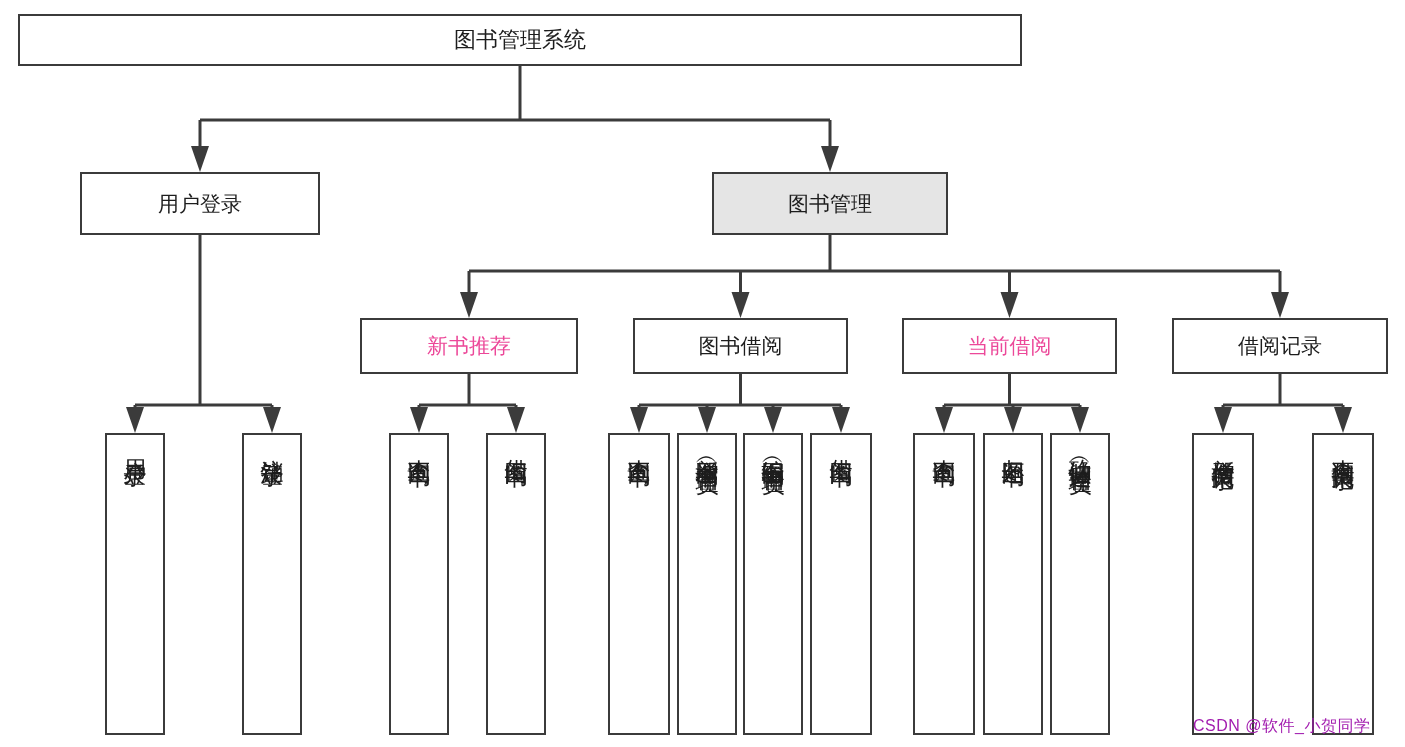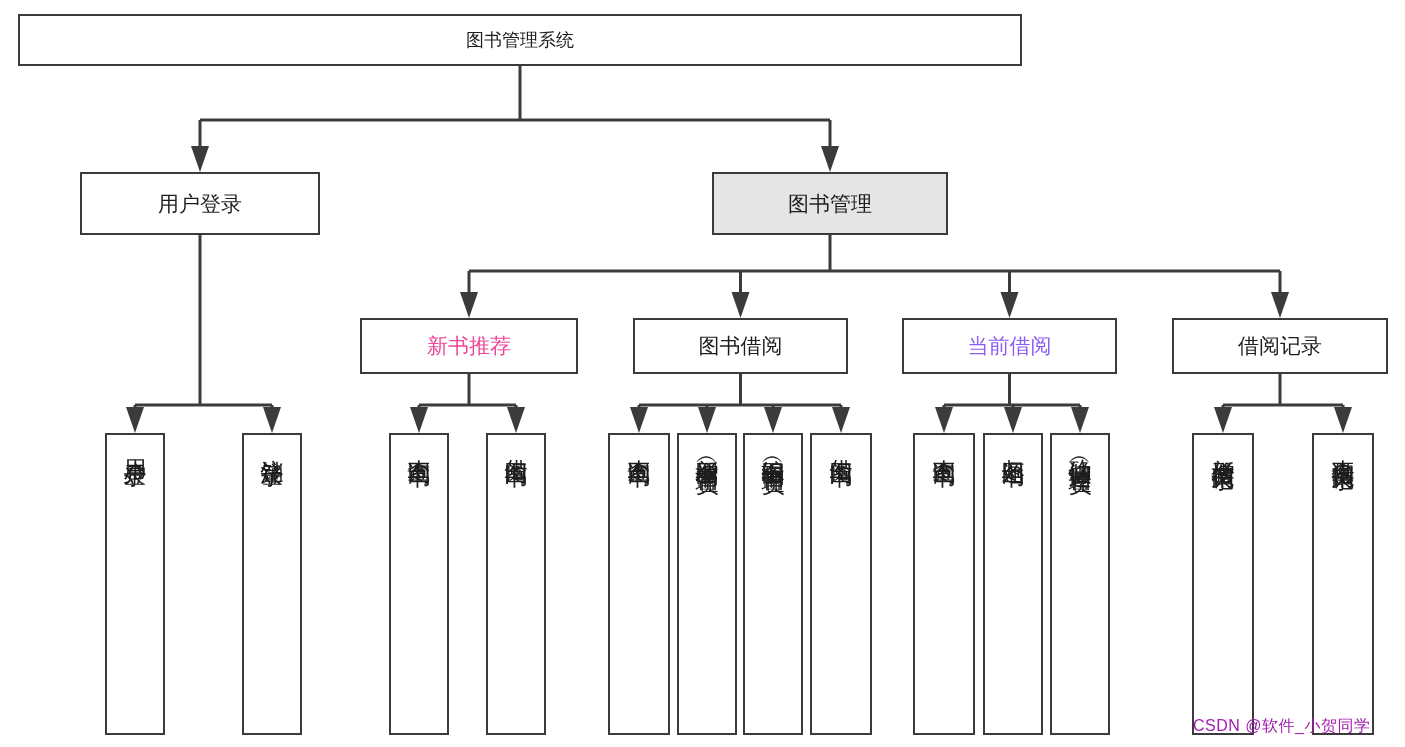--- a/index.html
+++ b/index.html
@@ -24,21 +24,21 @@
   .node .label{
     color:#1d1d1d;
     line-height:1.12;
     white-space:nowrap;
     text-align:center;
   }
   
   .node.horiz .label{
     font-size:21px;
   }
-  .node.root .label{font-size:18px;text-align:right;}
+  .node.root .label{font-size:22px;text-align:right;}
   
   .node.vert{
     align-items:flex-start;
     justify-content:center;
     padding-top:6px;
   }
   .node.vert .label{
     writing-mode:vertical-rl;
     text-orientation:upright;
     font-size:23px;
@@ -123,21 +123,21 @@
       <div class="node horiz" style="left: 712px; top: 172px; width: 236px; height: 63px; border-color: rgb(59, 59, 59); background: #e5e5e5;">
         <span class="label" style="color: rgb(29, 29, 29);">图书管理</span>
       </div>
       <div class="node horiz" style="left: 360px; top: 318px; width: 218px; height: 56px; border-color: rgb(59, 59, 59); background: rgb(255, 255, 255);">
         <span class="label" style="color: #ec4899;">新书推荐</span>
       </div>
       <div class="node horiz" style="left: 633px; top: 318px; width: 215px; height: 56px; border-color: rgb(59, 59, 59); background: rgb(255, 255, 255);">
         <span class="label" style="color: rgb(29, 29, 29);">图书借阅</span>
       </div>
       <div class="node horiz" style="left: 902px; top: 318px; width: 215px; height: 56px; border-color: rgb(59, 59, 59); background: rgb(255, 255, 255);">
-        <span class="label" style="color: #8b5cf6; text-align: center;">当前借阅</span>
+        <span class="label" style="color: #ec4899; text-align: center;">当前借阅</span>
       </div>
       <div class="node horiz" style="left: 1172px; top: 318px; width: 216px; height: 56px; border-color: rgb(59, 59, 59); background: rgb(255, 255, 255);">
         <span class="label" style="color: rgb(29, 29, 29);">借阅记录</span>
       </div>
       <div class="node vert" style="left: 105px; top: 433px; width: 60px; height: 302px; border-color: rgb(59, 59, 59); background: rgb(255, 255, 255);">
         <span class="label" style="color: rgb(29, 29, 29);">用户登录</span>
       </div>
       <div class="node vert" style="left: 242px; top: 433px; width: 60px; height: 302px; border-color: rgb(59, 59, 59); background: rgb(255, 255, 255);">
         <span class="label" style="color: rgb(29, 29, 29);">注销登录</span>
       </div>

